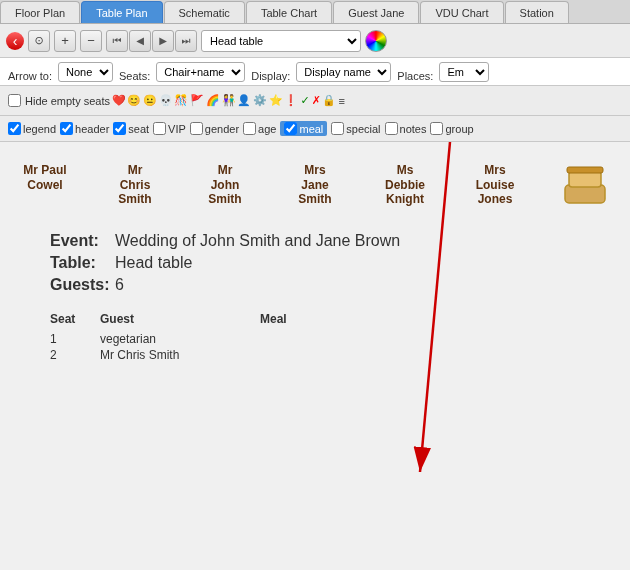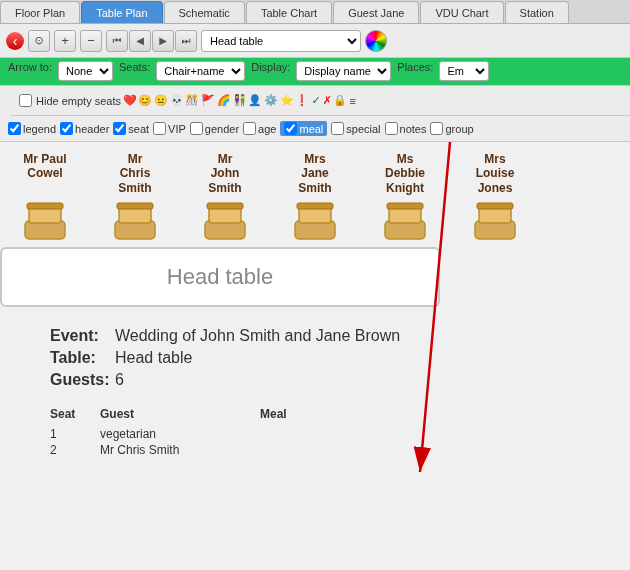--- a/index.html
+++ b/index.html
@@ -110,22 +110,22 @@
       color: #555;
     }
     .nav-group {
       display: flex;
       gap: 1px;
     }
 
     
     .options-row {
       display: flex;
-      align-items: flex-start;
-      background: #22c55e;
+      align-items: flex-end;
+      background: #ffffff;
       padding: 3px 8px;
       gap: 6px;
       border-bottom: 1px solid #c8c8c8;
       height: 28px;
       font-size: 11px;
     }
     .options-row label { color: #333; }
     .options-row select {
       height: 20px;
       border: 1px solid #aaa;
@@ -137,21 +137,20 @@
 
     
     .icon-bar {
       display: flex;
       align-items: center;
       background: #ececec;
       padding: 2px 8px;
       gap: 2px;
       border-bottom: 1px solid #c8c8c8;
       height: 30px;
-      margin-left: 11px;
     }
     .icon-bar input[type="checkbox"] { margin-right: 2px; }
     .icon-bar span { font-size: 11px; color: #333; }
     .emoji { font-size: 15px; cursor: pointer; }
 
     
     .checkbox-row {
       display: flex;
       align-items: center;
       background: #ececec;
@@ -173,21 +172,22 @@
     .main-content {
       background: #f0f0f0;
       position: relative;
       height: calc(570px - 24px - 34px - 28px - 30px - 26px);
       overflow: hidden;
     }
 
     
     .seating-area {
       display: flex;
-      flex-direction: column;
+      flex-direction: row;
+      align-items: center;
       padding-top: 10px;
     }
 
     
     .guest-row {
       display: flex;
       gap: 0;
       margin-bottom: 4px;
     }
     .guest-col {

